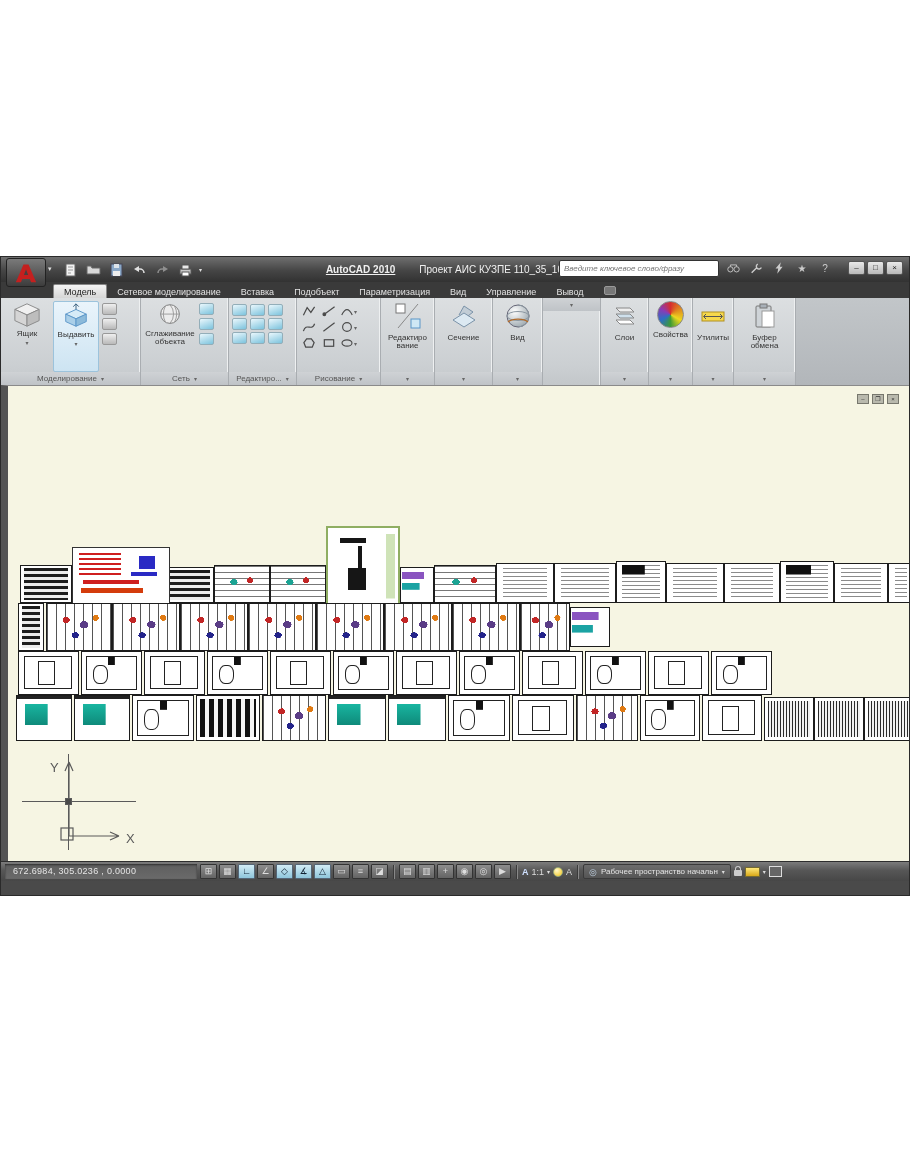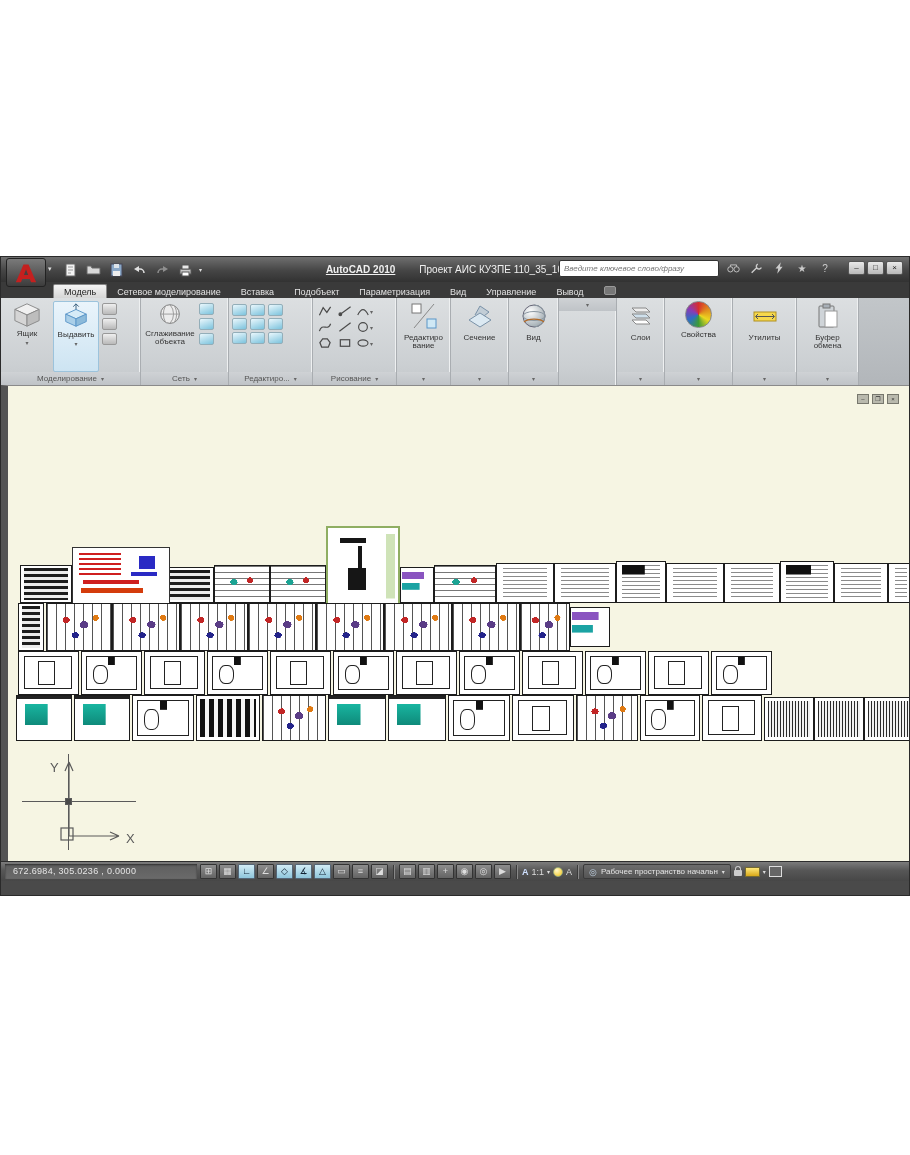--- a/index.html
+++ b/index.html
@@ -257,21 +257,21 @@
               <div class="si"></div>
               <div class="si"></div>
             </div>
         </div>
         <div class="plabel">
             <span>Сеть</span>
             <span class="arr">▾</span>
           </div>
       </div>
 
-      <div class="panel" style="width:84px">
+      <div class="panel" style="width:68px">
         <div class="pbody">
             <div class="grid3">
               <div class="si"></div>
               <div class="si"></div>
               <div class="si"></div>
               <div class="si"></div>
               <div class="si"></div>
               <div class="si"></div>
               <div class="si"></div>
               <div class="si"></div>
@@ -405,31 +405,31 @@
               <path d="M6 13h14l4 4H10z" fill="#cfe0ec" stroke="#888"></path>
               <path d="M6 19h14l4 4H10z" fill="#ffffff" stroke="#888"></path>
             </svg>
           <span class="blabel">Слои</span>
         </div>
         <div class="plabel">
             <span class="arr">▾</span>
           </div>
       </div>
 
-      <div class="panel bigp" style="width:68px">
+      <div class="panel bigp" style="width:44px">
         <div class="pbody">
           <div class="colorwheel"></div>
           <span class="blabel">Свойства</span>
         </div>
         <div class="plabel">
             <span class="arr">▾</span>
           </div>
       </div>
 
-      <div class="panel bigp" style="width:64px">
+      <div class="panel bigp" style="width:41px">
         <div class="pbody">
           <svg class="pic" viewBox="0 0 30 30">
               <rect x="4" y="11" width="22" height="9" fill="#f6d84c" stroke="#b09020"></rect>
               <path d="M6 15.5h18M8 13l-2.5 2.5L8 18M22 13l2.5 2.5L22 18" stroke="#555" fill="none"></path>
             </svg>
           <span class="blabel">Утилиты</span>
         </div>
         <div class="plabel">
             <span class="arr">▾</span>
           </div>

